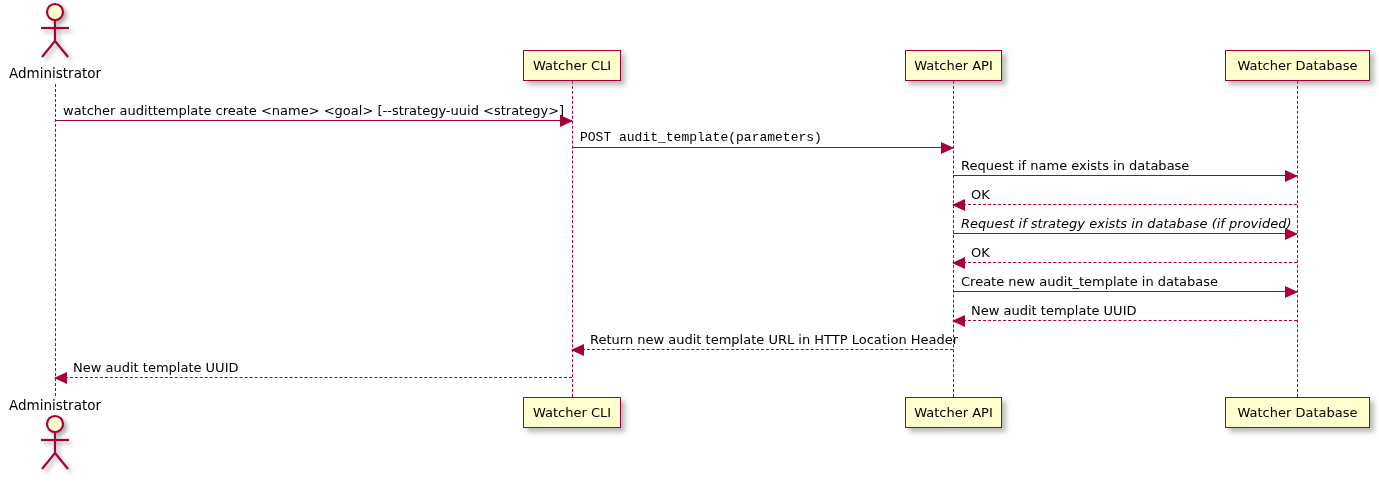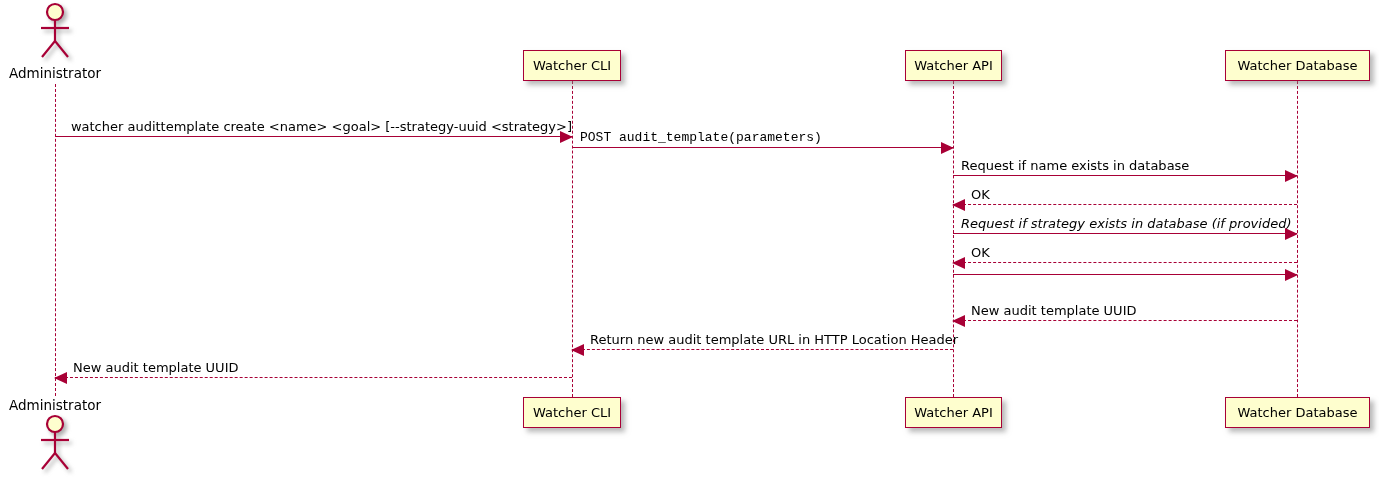--- a/index.html
+++ b/index.html
@@ -56,21 +56,21 @@
     <line x1="8" y1="26" x2="36" y2="26" stroke="#A80036" stroke-width="2.2"></line>
     <line x1="22" y1="39" x2="9" y2="55" stroke="#A80036" stroke-width="2.2"></line>
     <line x1="22" y1="39" x2="35" y2="55" stroke="#A80036" stroke-width="2.2"></line>
   </svg>
   <div class="actor-label" style="left:-5px; top:66px;">Administrator</div>
 
   <div class="participant" style="left:523px; top:50px; width:98px;">Watcher CLI</div>
   <div class="participant" style="left:905px; top:50px; width:97px;">Watcher API</div>
   <div class="participant" style="left:1225px; top:50px; width:145px;">Watcher Database</div>
 
-  <div class="msg right solid" style="left:55px; top:119px; width:517px;text-align:right;">
+  <div class="msg right solid" style="left:55px; top:103px; width:517px;">
     <div class="lbl">watcher audittemplate create &lt;name&gt; &lt;goal&gt; [--strategy-uuid &lt;strategy&gt;]</div>
     <div class="line">
         <span class="head right"></span>
       </div>
   </div>
 
   <div class="msg right solid" style="left:572px; top:130px; width:381px;font-family:Liberation Mono, monospace;">
     <div class="lbl">POST audit_template(parameters)</div>
     <div class="line">
         <span class="head right"></span>
@@ -99,20 +99,21 @@
   </div>
 
   <div class="msg left dotted rev" style="left:953px; top:245px; width:344px;">
     <div class="lbl">OK</div>
     <div class="line">
         <span class="head left"></span>
       </div>
   </div>
 
   <div class="msg right solid" style="left:953px; top:274px; width:344px;">
+    <div class="lbl">Create new audit_template in database</div>
     <div class="line">
         <span class="head right"></span>
       </div>
   </div>
 
   <div class="msg left dotted rev" style="left:953px; top:303px; width:344px;">
     <div class="lbl">New audit template UUID</div>
     <div class="line">
         <span class="head left"></span>
       </div>

